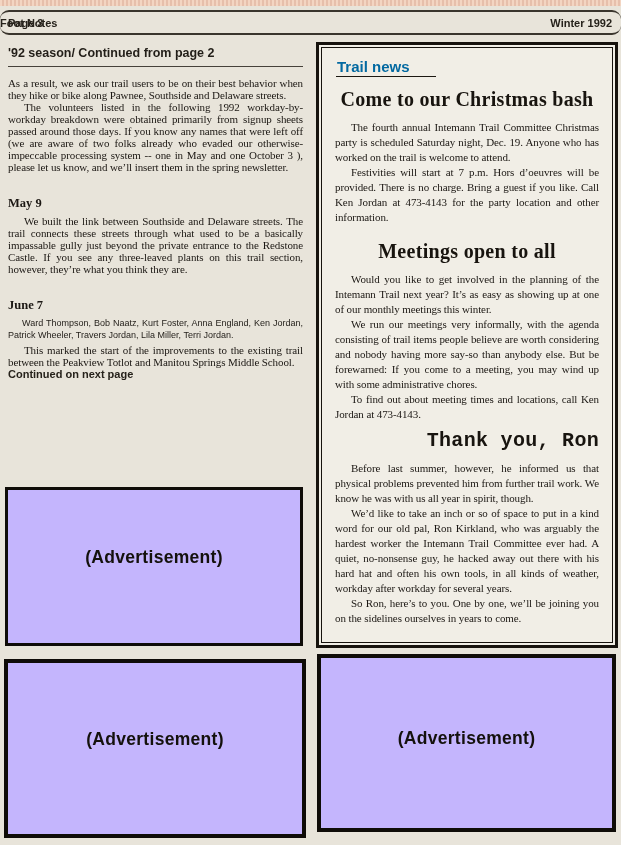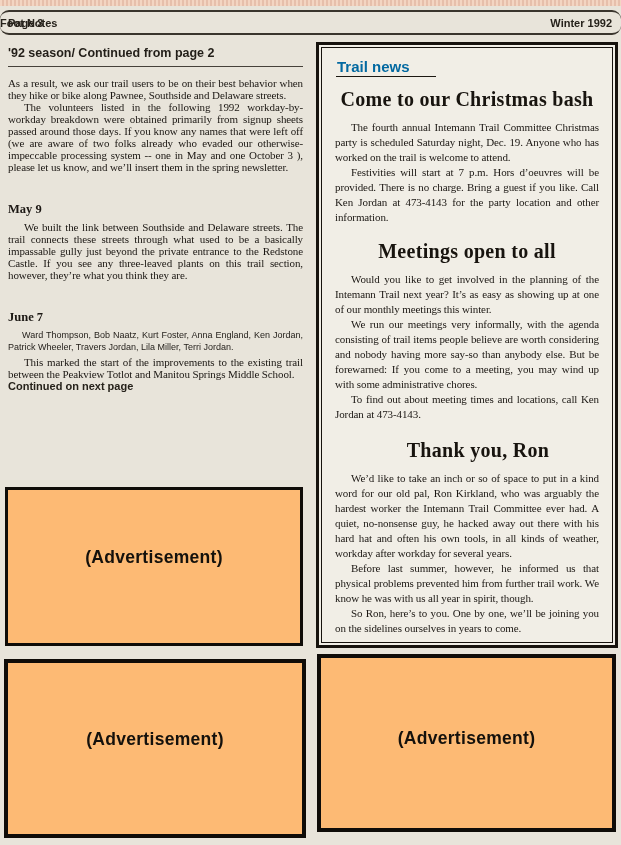--- a/index.html
+++ b/index.html
@@ -41,21 +41,21 @@
     margin-bottom: 10px;
   }
   .body-p {
     font-size: 11px; line-height: 12px; text-align: justify;
     letter-spacing: -0.1px;
   }
   .ind { text-indent: 16px; }
   .date-head {
     font-family: "Liberation Serif", serif;
     font-weight: bold; font-size: 12.5px;
-    margin: 29px 0 4px 0;
+    margin: 23px 0 4px 0;
   }
   .names-p {
     font-family: "Liberation Sans", sans-serif;
     font-size: 9px; line-height: 12px; color: #211d18;
     text-indent: 14px; margin-bottom: 3px; text-align: justify;
   }
   .continued {
     font-family: Liberation Sans, sans-serif;
     font-weight: bold; font-size: 11px; color: #26221b;
     text-align: left; padding-right: 2px;
@@ -77,30 +77,30 @@
     font-weight: bold; font-size: 15px; color: #0369a1;
     border-bottom: 1.5px solid #1c1812; padding: 0 26px 1px 1px;
     margin: 2px 0 0 1px;
   }
   .headline {
     font-family: "Liberation Serif", serif;
     font-weight: bold; font-size: 20px; letter-spacing: 0.3px;
     text-align: center; color: #18140f;
     margin: 11px 0 9px 0;
   }
-  .headline.left-head { text-align: center; padding-left: 22px; margin-top: 17px; }
+  .headline.left-head { text-align: right; padding-left: 22px; margin-top: 7px; font-family: Liberation Mono, monospace; }
   .trail-p {
     font-size: 11px; line-height: 15px; text-align: justify;
     text-indent: 16px; letter-spacing: -0.1px;
   }
   .mt-head { margin-top: 15px; }
 
   
   .ad {
-    position: absolute; background: #fdba74;
+    position: absolute; background: #c4b5fd;
     display: flex; align-items: center; justify-content: center;
   }
   .ad span {
     font-family: "Liberation Sans", sans-serif;
     font-weight: bold; font-size: 17.5px; color: #14110c;
     letter-spacing: 0.3px; position: relative; top: -9px;
   }
   .ad1 { left: 5px;   top: 487px; width: 298px; height: 159px; border: 3px solid #0f0c08; }
   .ad2 { left: 4px;   top: 659px; width: 302px; height: 179px; border: 4px solid #0f0c08; }
   .ad3 { left: 317px; top: 654px; width: 299px; height: 178px; border: 4px solid #0f0c08; }
@@ -149,22 +149,22 @@
 
     <article>
       <h1 class="headline mt-head">Meetings open to all</h1>
       <p class="trail-p">Would you like to get involved in the planning of the Intemann Trail next year? It’s as easy as showing up at one of our monthly meetings this winter.</p>
       <p class="trail-p">We run our meetings very informally, with the agenda consisting of trail items people believe are worth considering and nobody having more say-so than anybody else.  But be forewarned:  If you come to a meeting, you may wind up with some administrative chores.</p>
       <p class="trail-p">To find out about meeting times and locations, call Ken Jordan at 473-4143.</p>
     </article>
 
     <article>
       <h1 class="headline left-head">Thank you, Ron</h1>
+      <p class="trail-p">Before last summer, however, he informed us that physical problems prevented him from further trail work. We know he was with us all year in spirit, though.</p>
       <p class="trail-p">We’d like to take an inch or so of space to put in a kind word for our old pal, Ron Kirkland, who was arguably the hardest worker the Intemann Trail Committee ever had. A quiet, no-nonsense guy, he hacked away out there with his hard hat and often his own tools, in all kinds of weather, workday after workday for several years.</p>
-      <p class="trail-p">Before last summer, however, he informed us that physical problems prevented him from further trail work. We know he was with us all year in spirit, though.</p>
       <p class="trail-p">So Ron, here’s to you. One by one, we’ll be joining you on the sidelines ourselves in years to come.</p>
     </article>
   </div>
 </section>
 
 <div class="ad ad1">
   <span>(Advertisement)</span>
 </div>
 <div class="ad ad2">
   <span>(Advertisement)</span>

